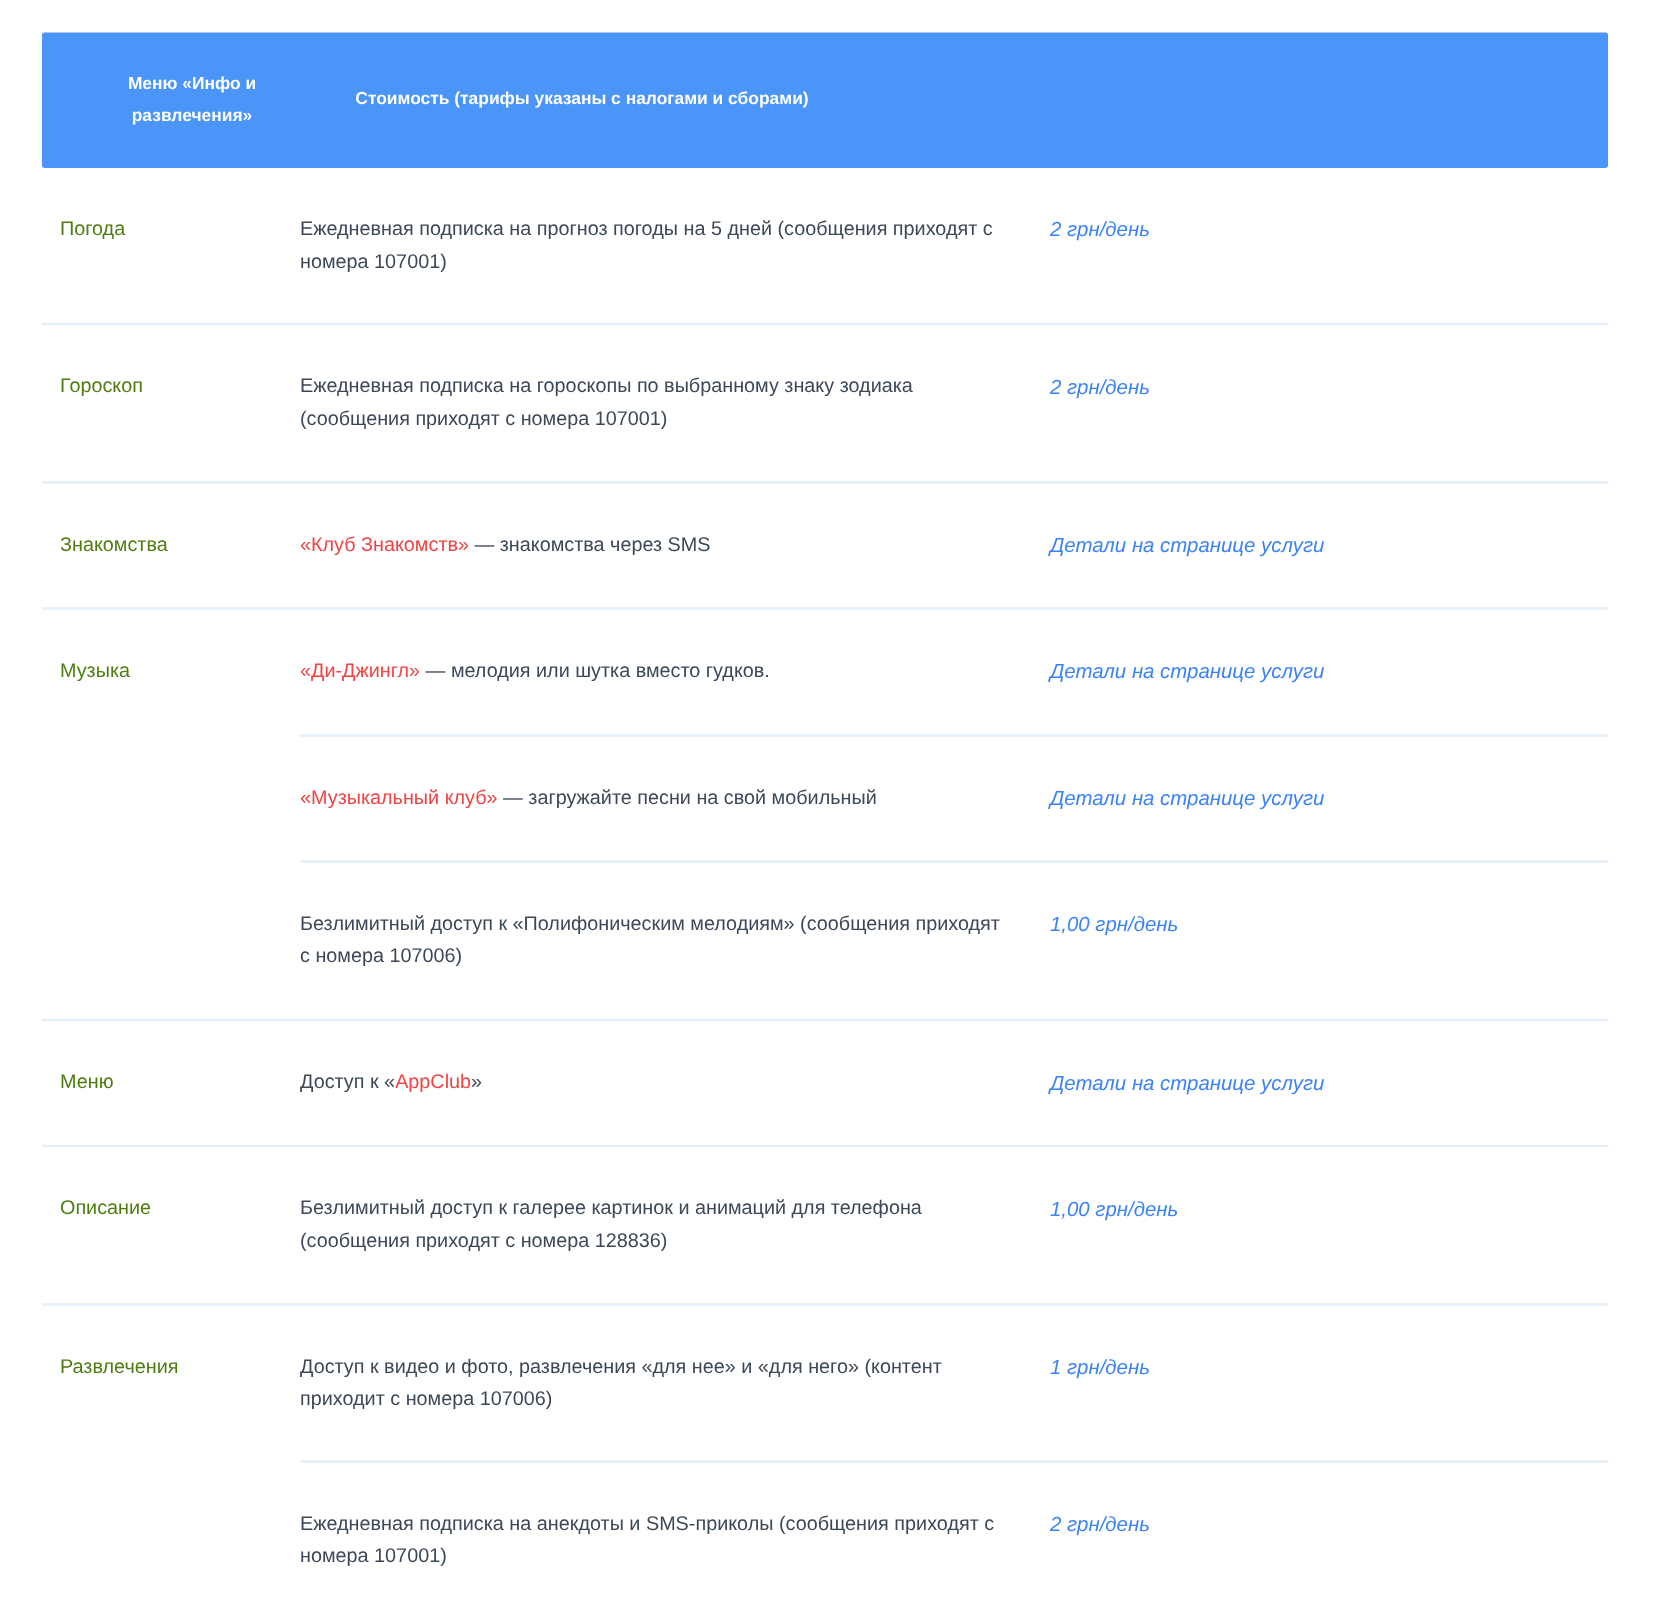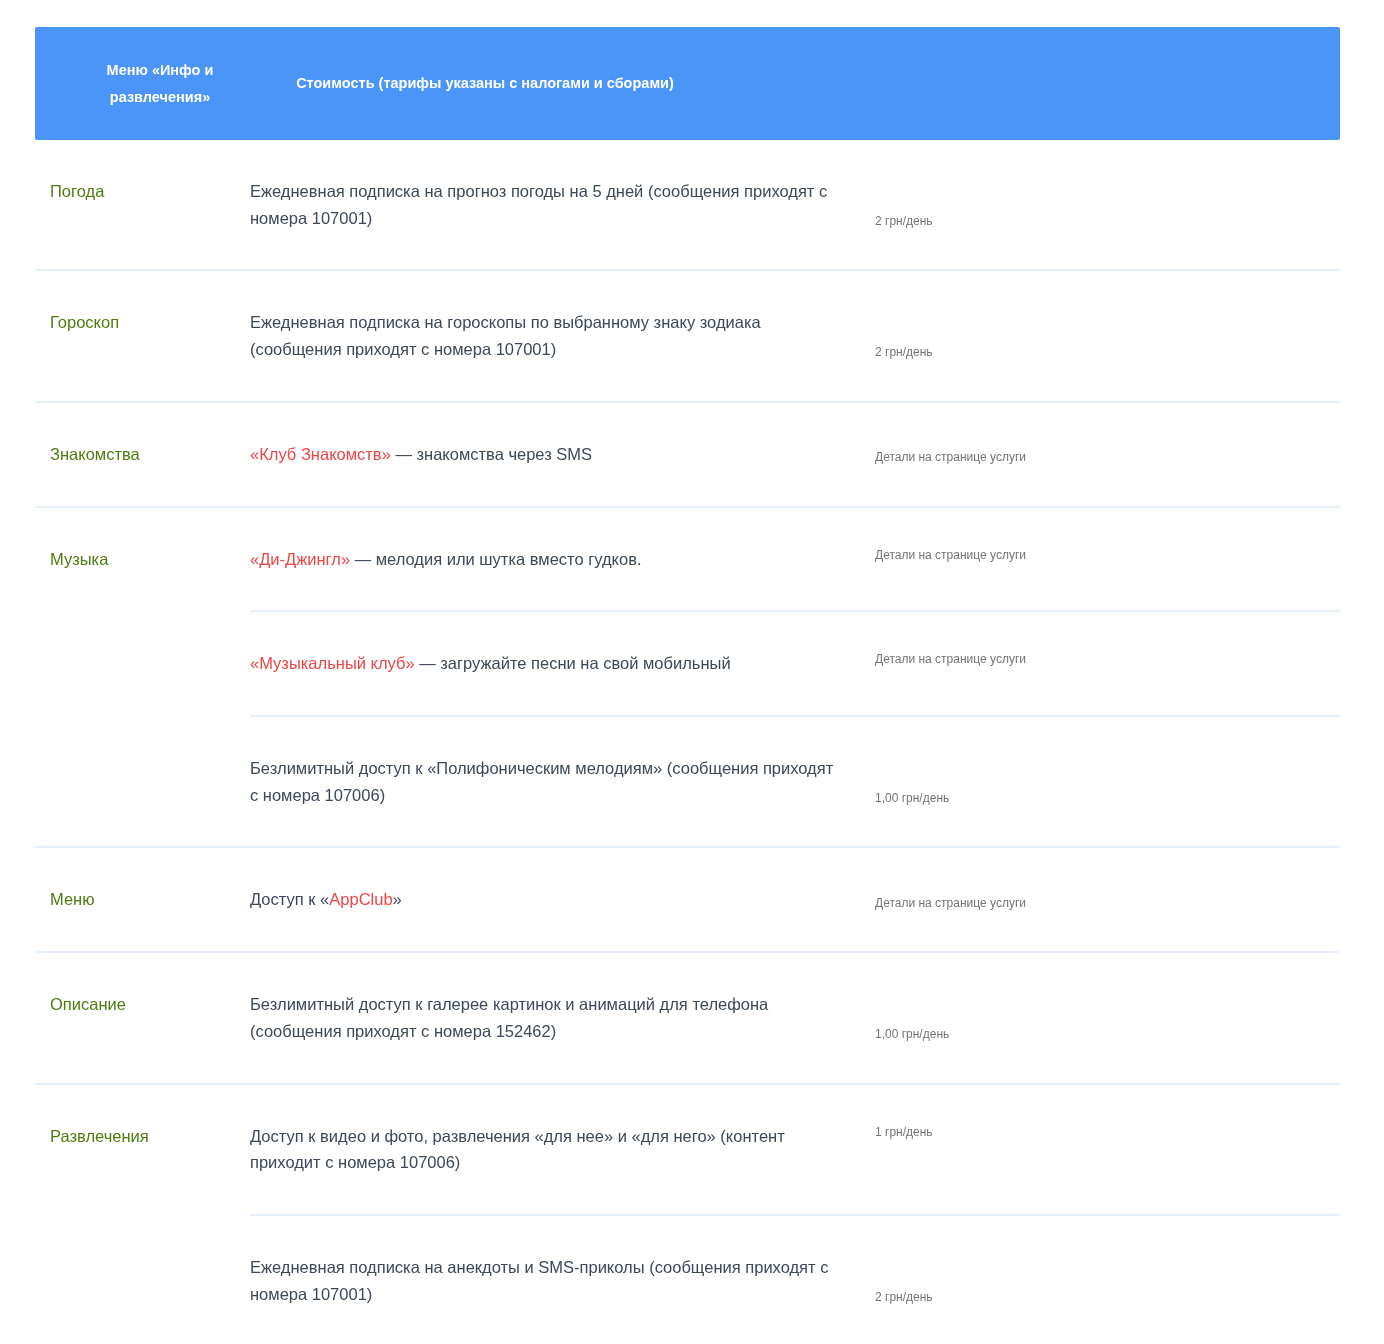--- a/index.html
+++ b/index.html
@@ -93,39 +93,39 @@
     min-width: 0;
   }
   .row {
     display: flex;
     align-items: flex-start;
     border-bottom: 2px solid #e3f0fb;
     box-sizing: border-box;
   }
   .row:last-child {
     border-bottom: none;
-    align-items: flex-end;
   }
 
   .desc-cell {
     width: 625px;
     flex: 0 0 625px;
     box-sizing: border-box;
     padding: 38px 40px 38px 0;
     font-size: 16.5px;
     line-height: 1.62;
     color: #3c4858;
   }
   .price-cell {
     flex: 1 1 auto;
     box-sizing: border-box;
     padding: 38px 10px 38px 0;
-    font-size: 12px;
+    font-size: 17px;
     line-height: 1.62;
-    color: #737373;
+    color: #3b82f6;
+    font-style: italic;
   }
 
   a.svc-link,
   .svc-link {
     color: #ef4444;
     text-decoration: none;
     cursor: pointer;
   }
   .q { color: #3c4858; }
 </style>
@@ -192,21 +192,21 @@
             <div class="row">
               <div class="desc-cell"><span>Доступ к «</span><a class="svc-link">AppClub</a><span class="q">»</span></div>
               <div class="price-cell">Детали на странице услуги</div>
             </div>
           </div>
         </div>
         <div class="group">
           <div class="cat-cell">Описание</div>
           <div class="rows">
             <div class="row">
-              <div class="desc-cell"><span>Безлимитный доступ к галерее картинок и анимаций для телефона (сообщения приходят с номера 152462)</span></div>
+              <div class="desc-cell"><span>Безлимитный доступ к галерее картинок и анимаций для телефона (сообщения приходят с номера 128836)</span></div>
               <div class="price-cell">1,00 грн/день</div>
             </div>
           </div>
         </div>
         <div class="group">
           <div class="cat-cell">Развлечения</div>
           <div class="rows">
             <div class="row">
               <div class="desc-cell"><span>Доступ к видео и фото, развлечения «для нее» и «для него» (контент приходит с номера 107006)</span></div>
               <div class="price-cell">1 грн/день</div>

